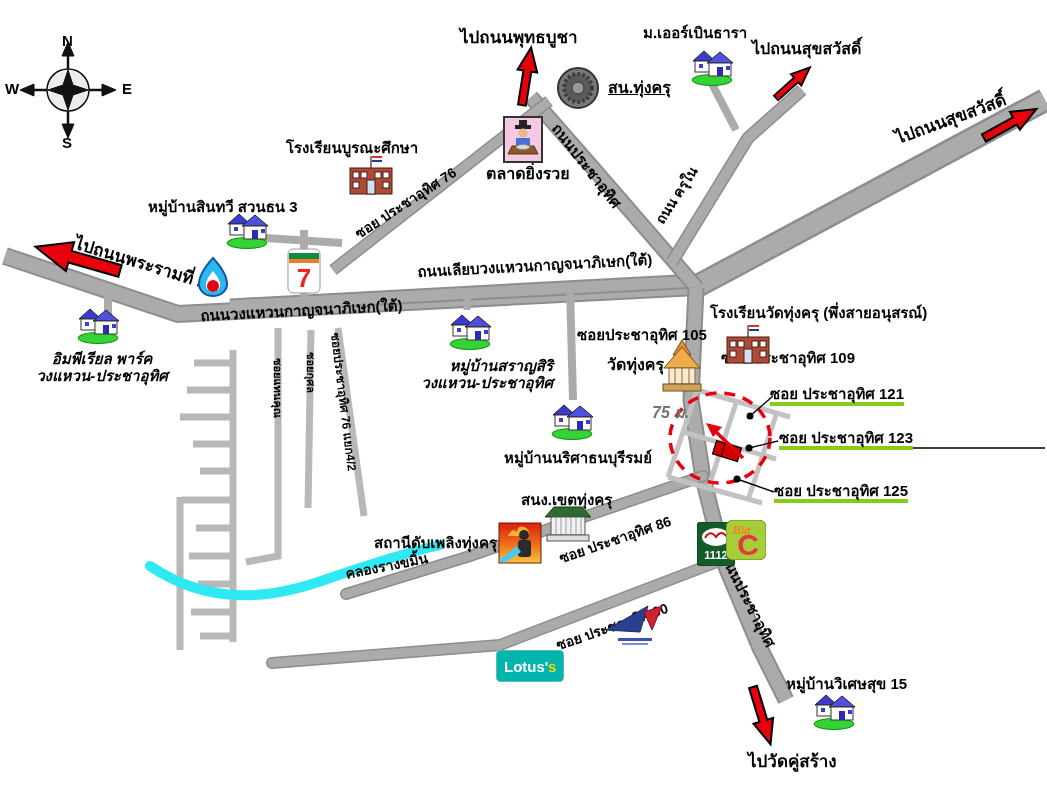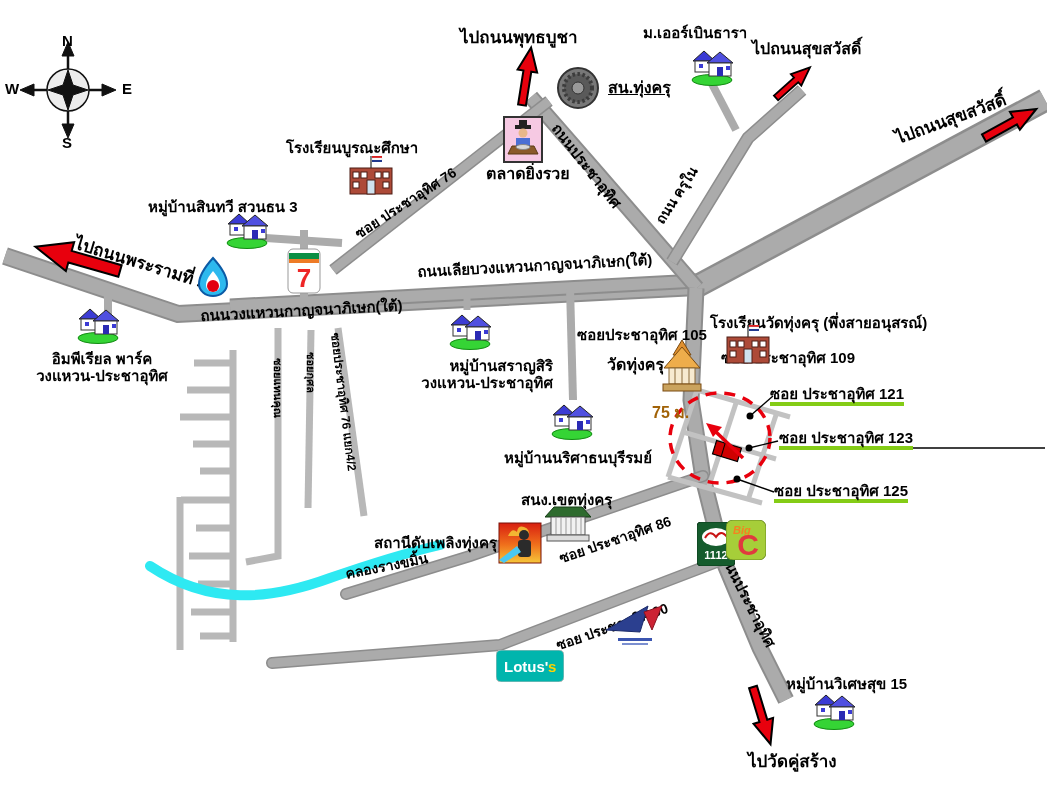--- a/index.html
+++ b/index.html
@@ -3,23 +3,23 @@
 <meta charset="utf-8">
 <style>
   html,body{margin:0;padding:0;background:#fff;}
   .map{position:relative;width:1047px;height:800px;background:#fff;overflow:hidden;
        font-family:"Liberation Sans",sans-serif;}
   .map svg.base{position:absolute;left:0;top:0;}
   .lbl{position:absolute;font-weight:700;font-size:15px;color:#000;white-space:nowrap;
        transform-origin:0 0;line-height:1.15;}
   .sz17{font-size:17px;} .sz16{font-size:16px;} .sz14{font-size:14px;}
   .sz12{font-size:12px;} .sz11{font-size:11px;}
-  .red{color:#a16207;}
+  .red{color:#737373;font-style:italic;}
   .u{border-bottom:4px solid #84cc16;padding-bottom:0px;}
-  .ctr{text-align:center;}
+  .ctr{text-align:center;font-style:italic;}
   .icon{position:absolute;}
   .road{fill:none;stroke:#ababab;}
   .roadu{fill:none;stroke:#8d8d8d;}
   .minor{fill:none;stroke:#b8b8b8;}
   .legend{position:absolute;left:64px;top:698px;width:152px;height:40px;background:#fff;
           border:2px solid #000;display:flex;align-items:center;gap:9px;padding-left:13px;box-sizing:border-box;}
   .legend .sw{width:22px;height:20px;background:#e8000d;border:1px solid #000;}
 </style>
 </head>
 <body>
@@ -151,21 +151,21 @@
   <div class="lbl" style="left:148px;top:198px;">หมู่บ้านสินทวี สวนธน 3</div>
   <div class="lbl ctr" style="left:22px;top:350px;width:160px;">
     <div>อิมพีเรียล พาร์ค</div>
     <div>วงแหวน-ประชาอุทิศ</div>
   </div>
   <div class="lbl ctr" style="left:388px;top:357px;width:165px;text-align:right;">
     <div>หมู่บ้านสราญสิริ</div>
     <div>วงแหวน-ประชาอุทิศ</div>
   </div>
   <div class="lbl sz16" style="left:607px;top:356px;">วัดทุ่งครุ</div>
-  <div class="lbl" style="left:710px;top:304px;margin-top:10px;">โรงเรียนวัดทุ่งครุ (พึ่งสายอนุสรณ์)</div>
+  <div class="lbl" style="left:710px;top:304px;">โรงเรียนวัดทุ่งครุ (พึ่งสายอนุสรณ์)</div>
   <div class="lbl" style="left:504px;top:449px;">หมู่บ้านนริศาธนบุรีรมย์</div>
   <div class="lbl" style="left:521px;top:491px;">สนง.เขตทุ่งครุ</div>
   <div class="lbl" style="left:374px;top:534px;">สถานีดับเพลิงทุ่งครุ</div>
   <div class="lbl" style="left:786px;top:675px;">หมู่บ้านวิเศษสุข 15</div>
   <div class="lbl sz16 red" style="left:652px;top:404px;">75 ม.</div>
 
   <div class="icon" style="left:225px;top:211px;">
     <svg width="44" height="38">
         <ellipse cx="22" cy="32" rx="20" ry="5.5" fill="#35d435" stroke="#128a12"></ellipse>
         <polygon points="3,13 14,3 25,13" fill="#3b3bd4" stroke="#222"></polygon>

